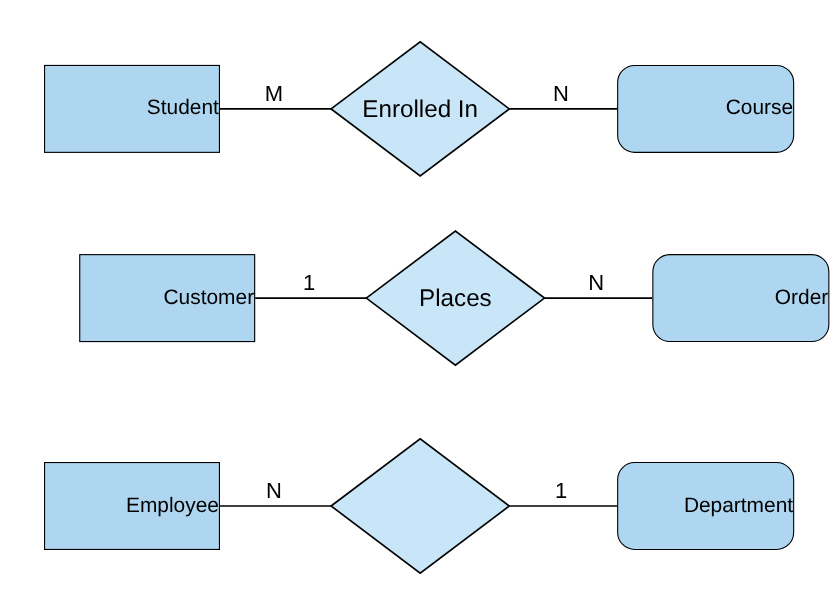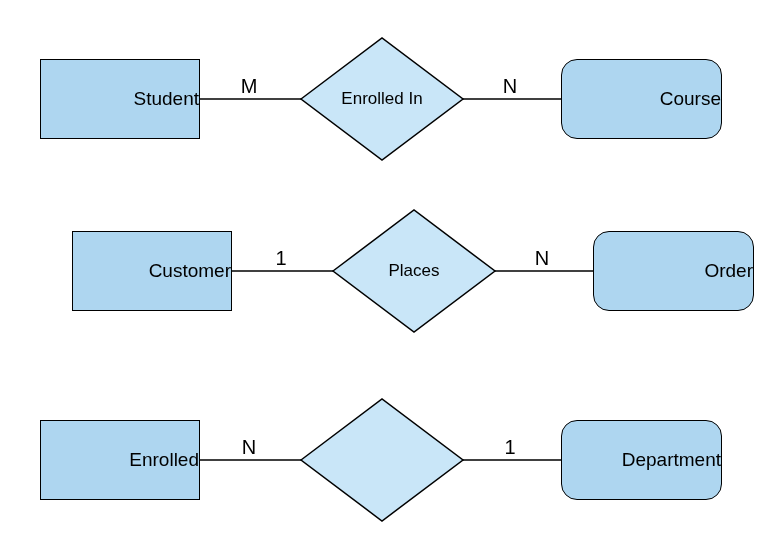--- a/index.html
+++ b/index.html
@@ -60,21 +60,21 @@
     text-align: center;
     font-size: 20px;
   }
   .card-left  { left: 224px; }
   .card-right { left: 485px; }
   .diamond-label {
     position: absolute;
     left: 300px; top: 49px; width: 164px; height: 24px;
     line-height: 24px;
     text-align: center;
-    font-size: 17px;
+    font-size: 22px;
   }
 </style>
 </head>
 <body>
 
 <div class="canvas">
 
   <div class="row row-1">
     <div class="entity entity-left">
       <span>Student</span>
@@ -104,21 +104,21 @@
     <div class="card-label card-left">1</div>
     <div class="diamond-label">Places</div>
     <div class="card-label card-right">N</div>
     <div class="entity entity-right">
       <span>Order</span>
     </div>
   </div>
 
   <div class="row row-3">
     <div class="entity entity-left">
-      <span>Enrolled</span>
+      <span>Employee</span>
     </div>
     <svg class="connector" width="361" height="122" viewBox="0 0 361 122">
       <line x1="0" y1="61" x2="101" y2="61"></line>
       <polygon points="101,61 182,0 263,61 182,122"></polygon>
       <line x1="263" y1="61" x2="361" y2="61"></line>
     </svg>
     <div class="card-label card-left">N</div>
     <div class="card-label card-right">1</div>
     <div class="entity entity-right">
       <span>Department</span>

